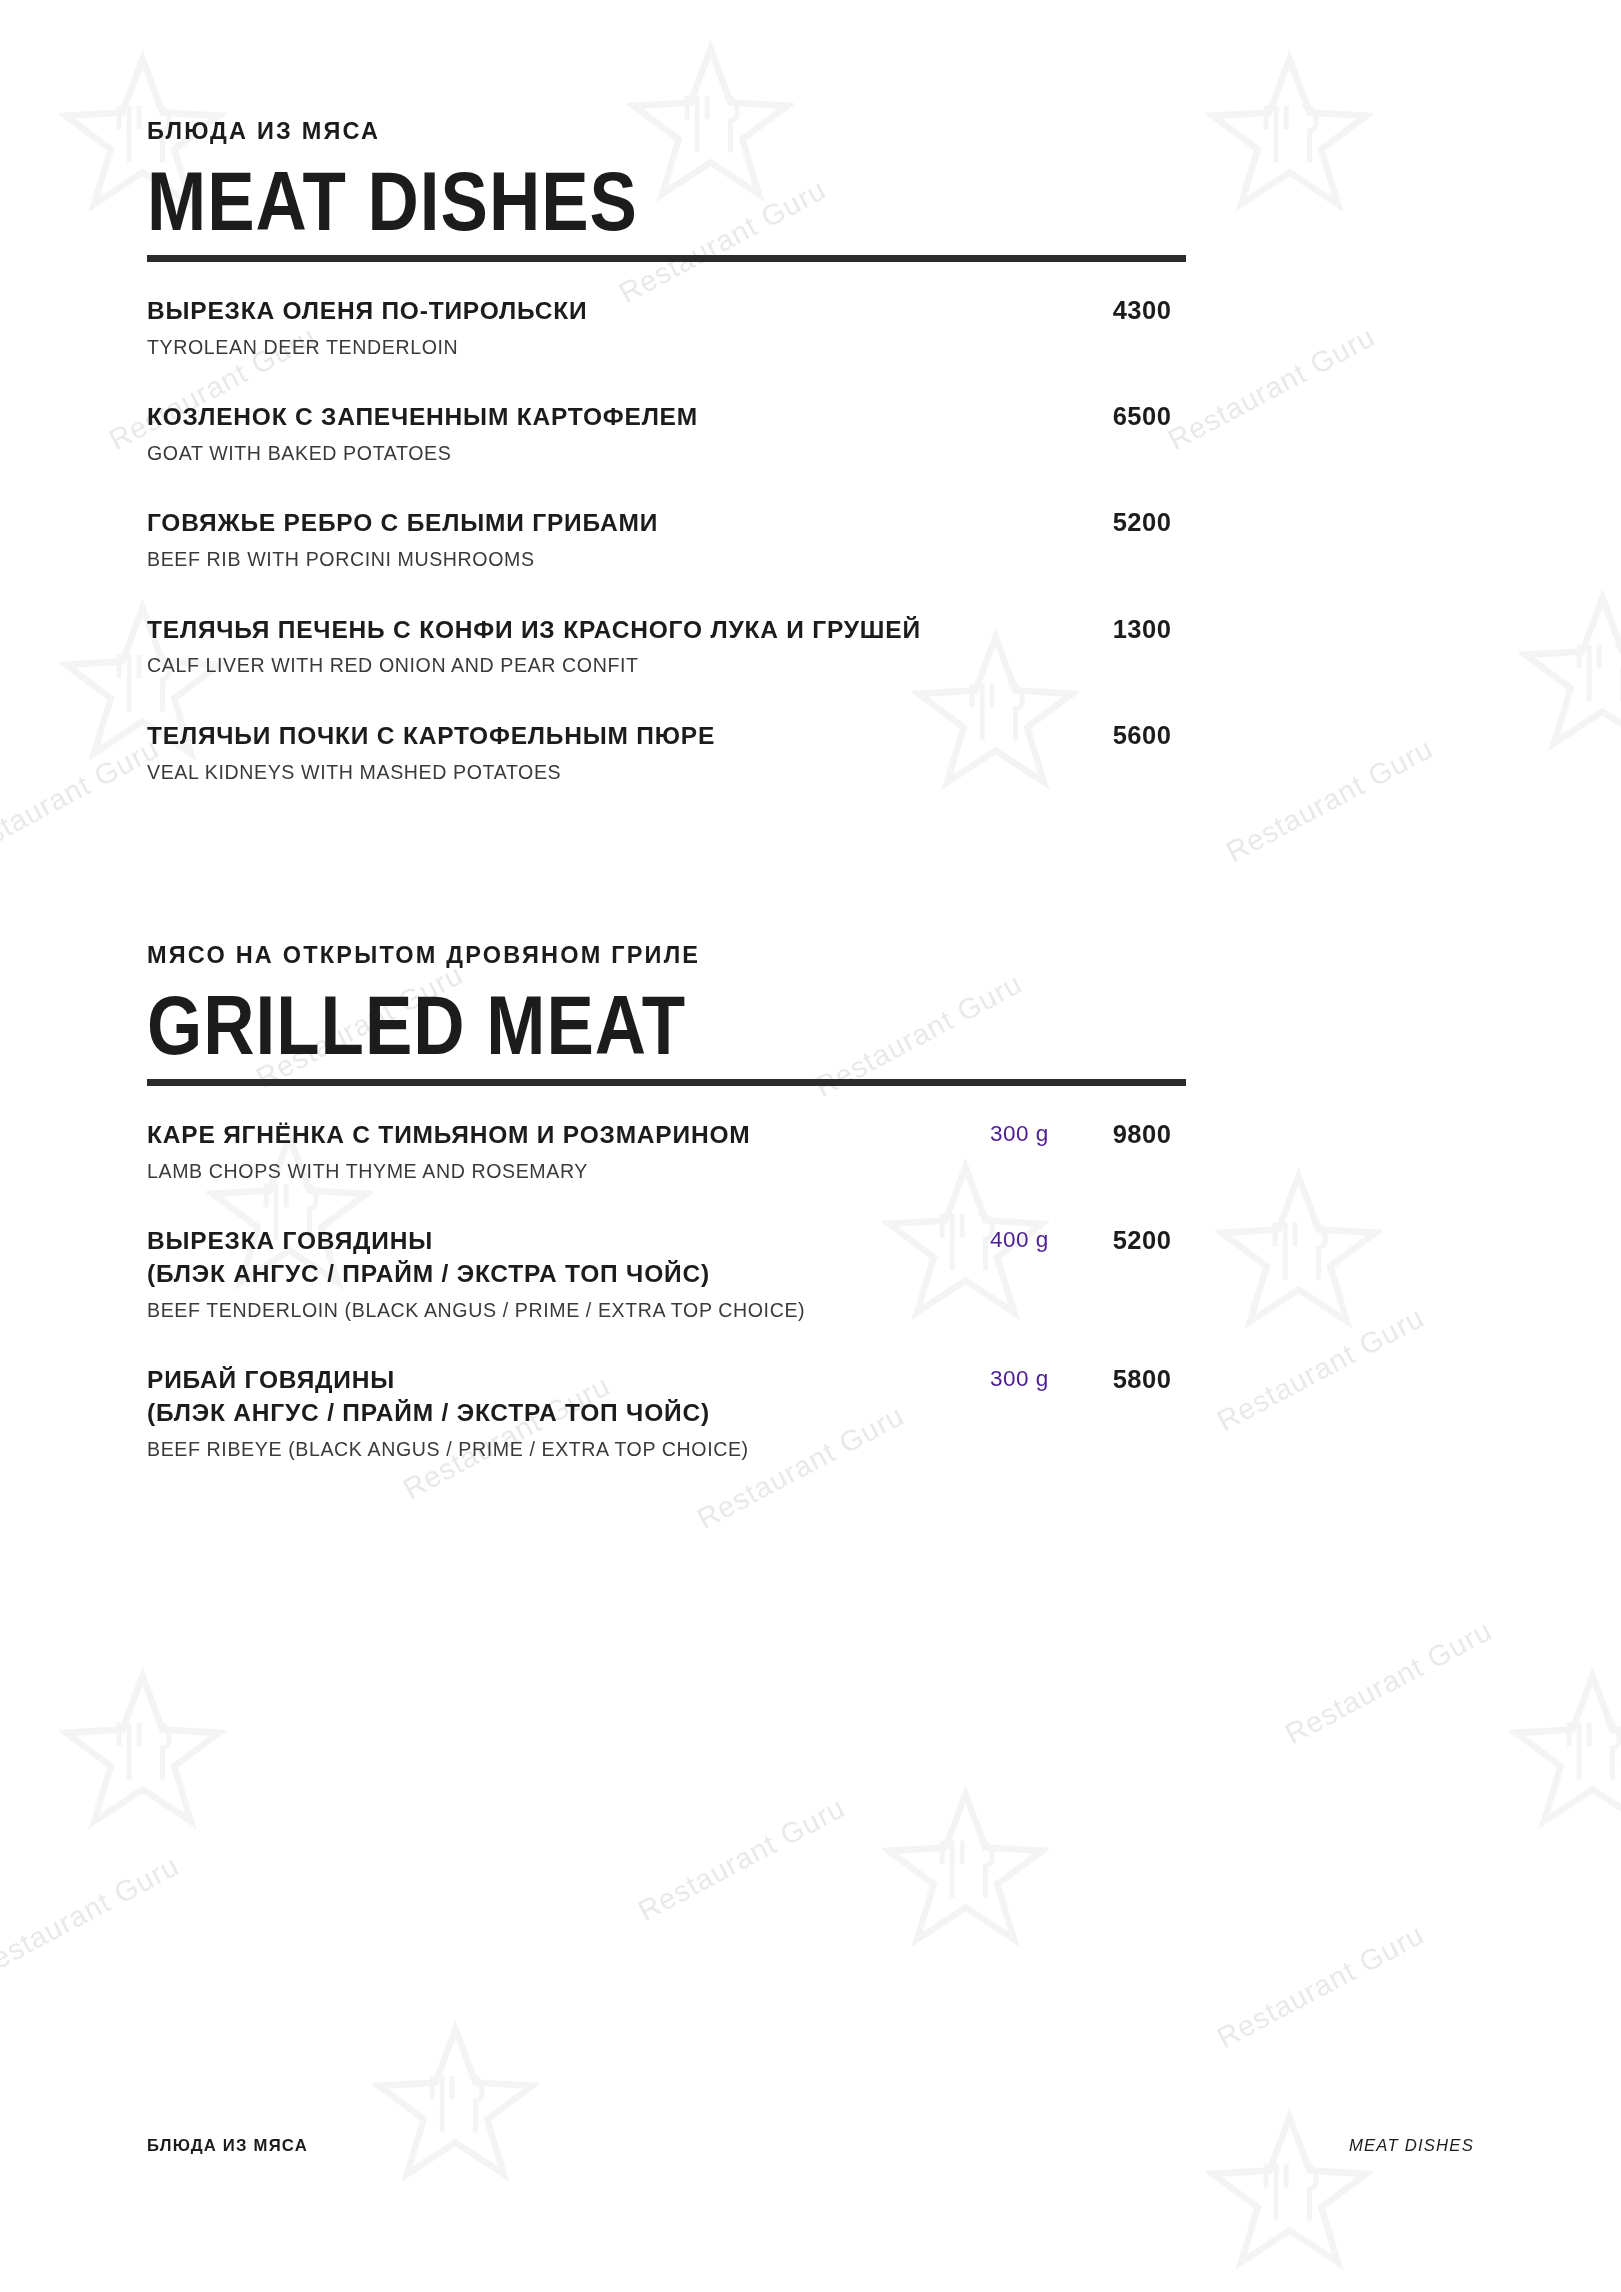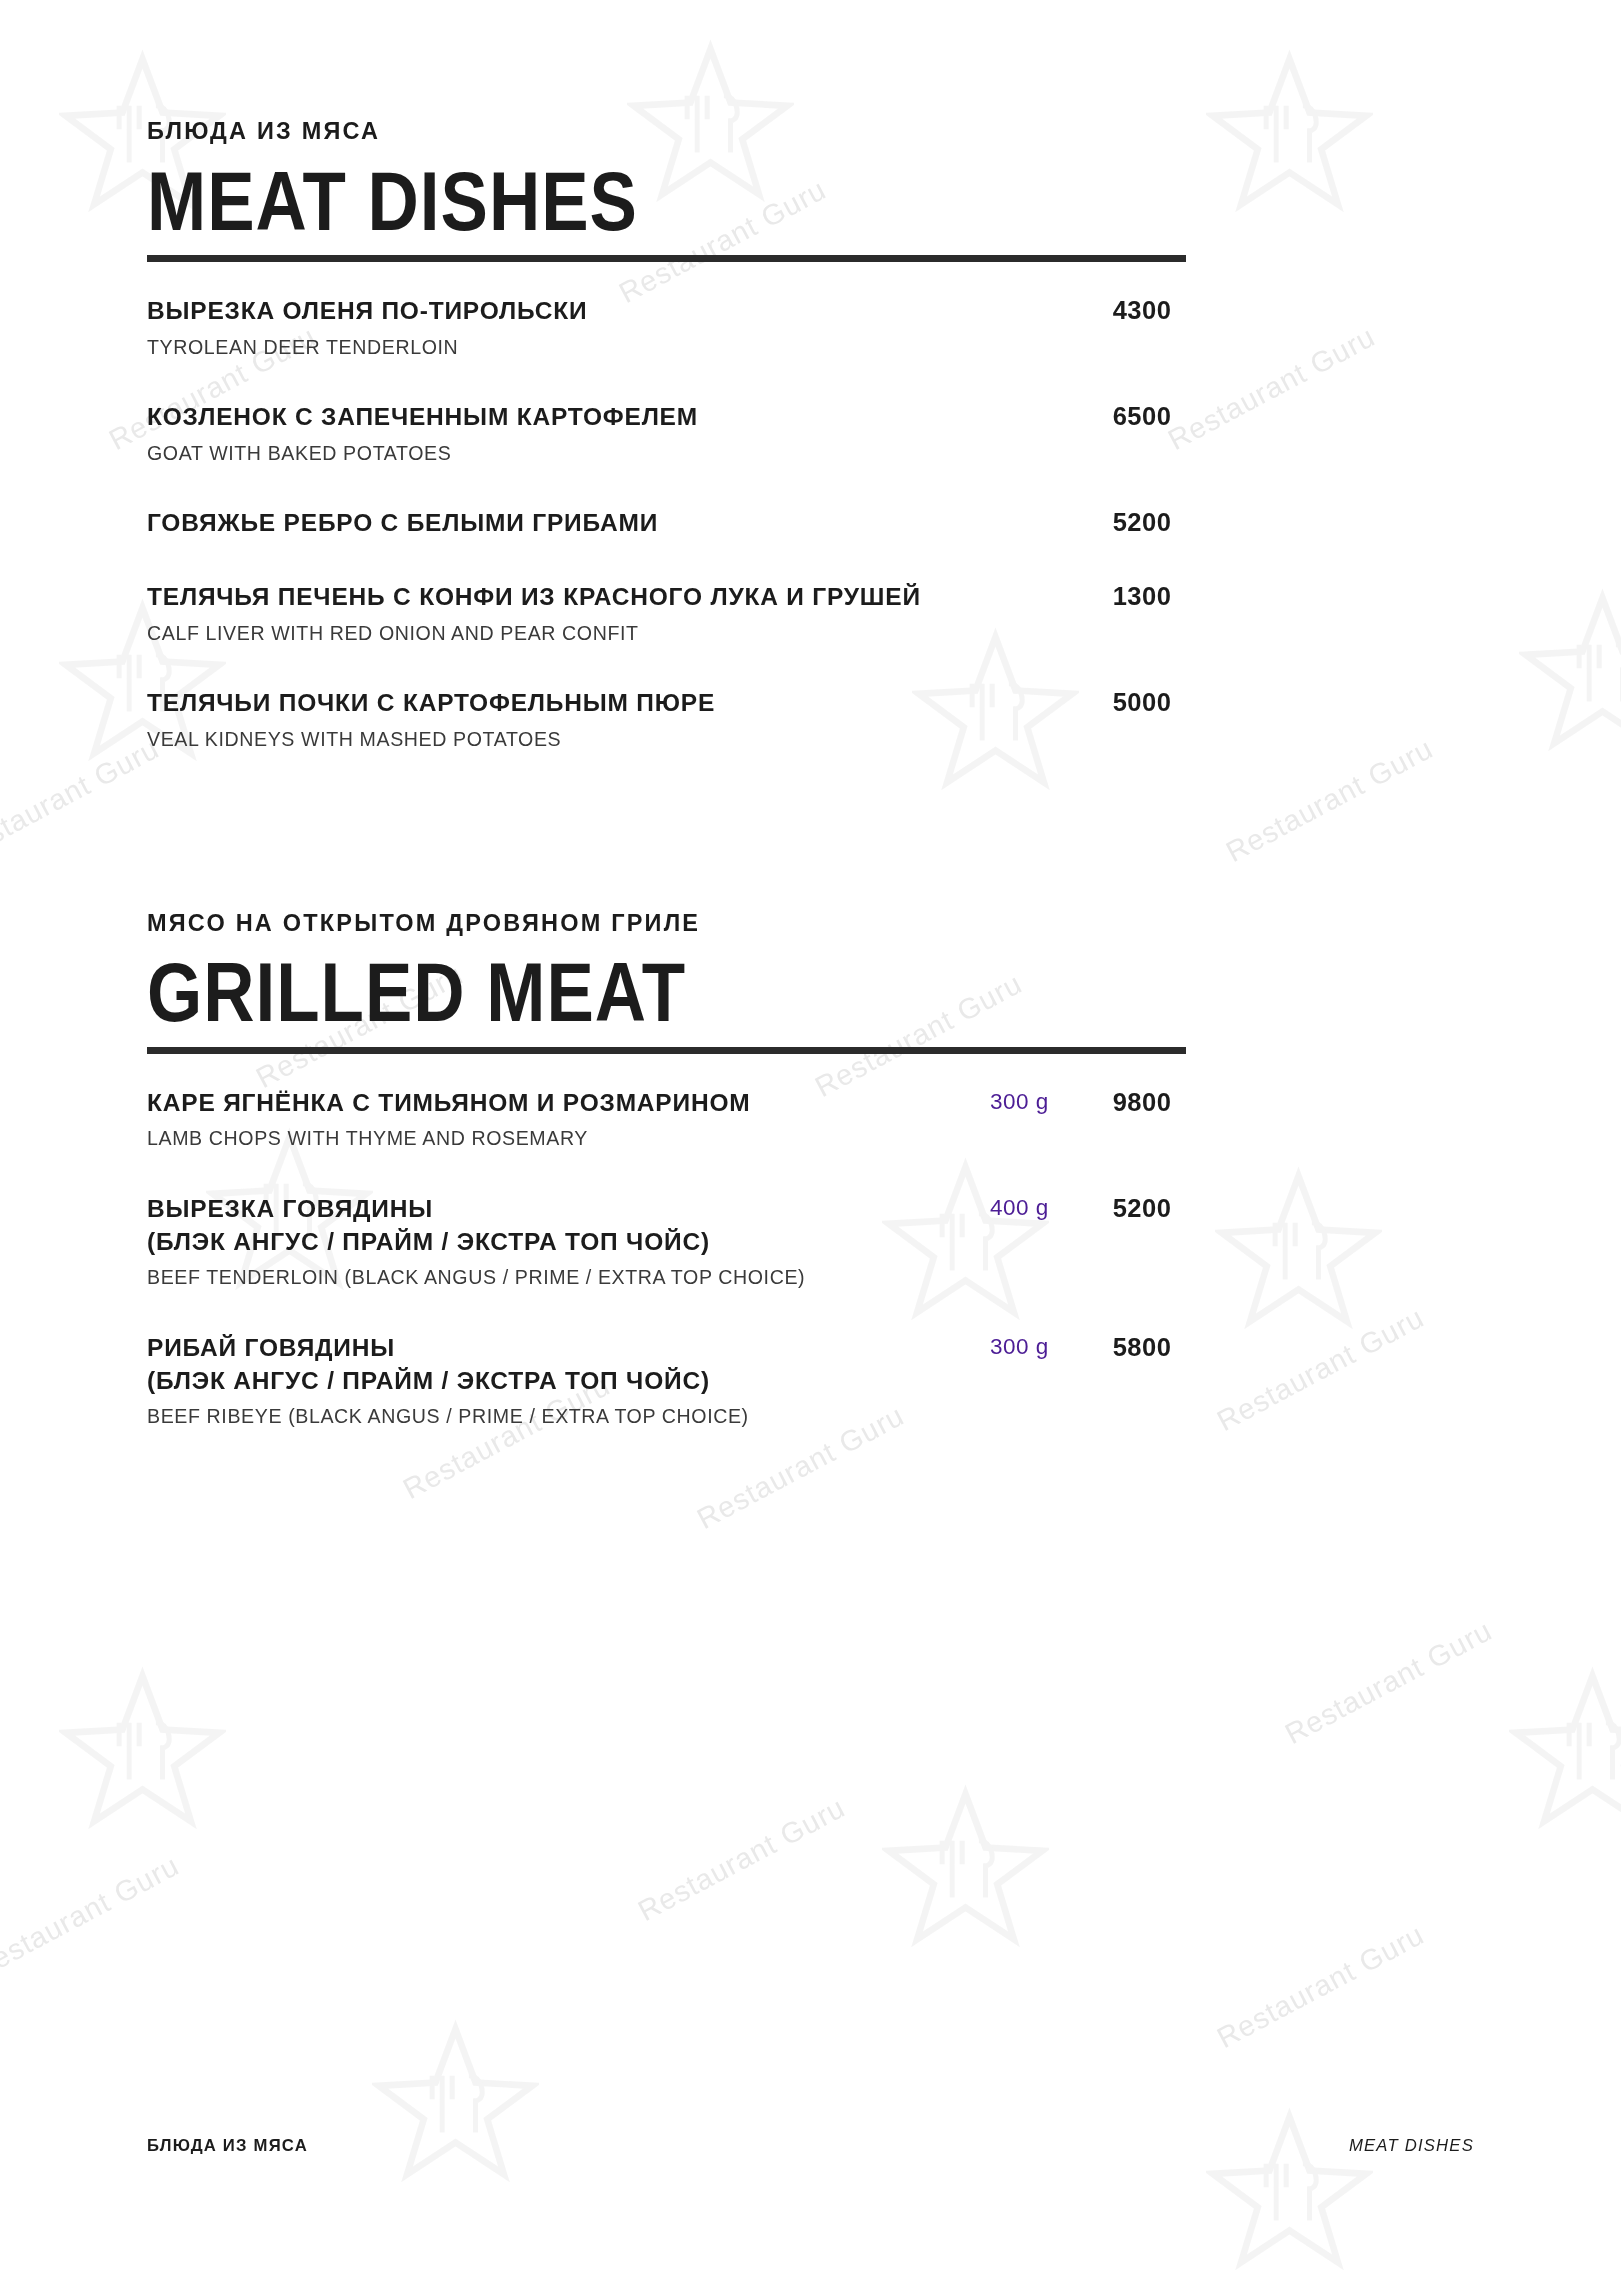--- a/index.html
+++ b/index.html
@@ -298,36 +298,37 @@
         </div>
         <div class="item-sub">GOAT WITH BAKED POTATOES</div>
       </div>
 
       <div class="item">
         <div class="item-row">
           <div class="item-name">ГОВЯЖЬЕ РЕБРО С БЕЛЫМИ ГРИБАМИ</div>
           <div class="item-weight"></div>
           <div class="item-price">5200</div>
         </div>
+        <div class="item-sub">BEEF RIB WITH PORCINI MUSHROOMS</div>
       </div>
 
       <div class="item">
         <div class="item-row">
           <div class="item-name">ТЕЛЯЧЬЯ ПЕЧЕНЬ С КОНФИ ИЗ КРАСНОГО ЛУКА И ГРУШЕЙ</div>
           <div class="item-weight"></div>
           <div class="item-price">1300</div>
         </div>
         <div class="item-sub">CALF LIVER WITH RED ONION AND PEAR CONFIT</div>
       </div>
 
       <div class="item">
         <div class="item-row">
           <div class="item-name">ТЕЛЯЧЬИ ПОЧКИ С КАРТОФЕЛЬНЫМ ПЮРЕ</div>
           <div class="item-weight"></div>
-          <div class="item-price">5000</div>
+          <div class="item-price">5600</div>
         </div>
         <div class="item-sub">VEAL KIDNEYS WITH MASHED POTATOES</div>
       </div>
 
     </div>
   </div>
 
   <div class="gap-between-sections"></div>
 
   <div class="section">

